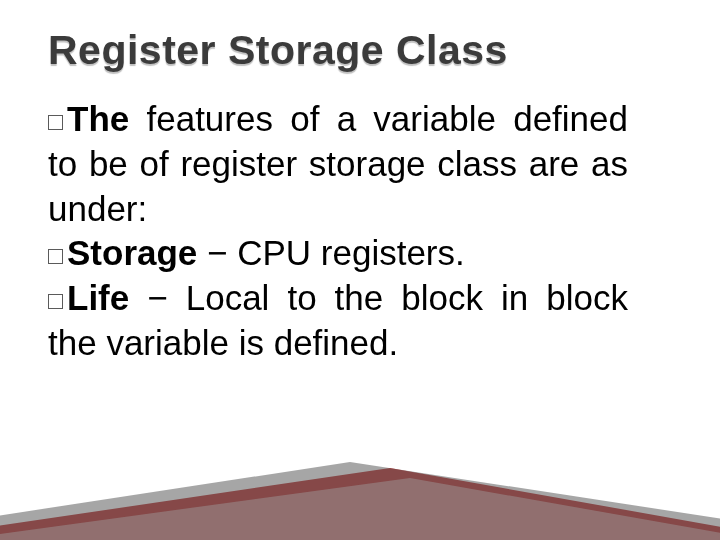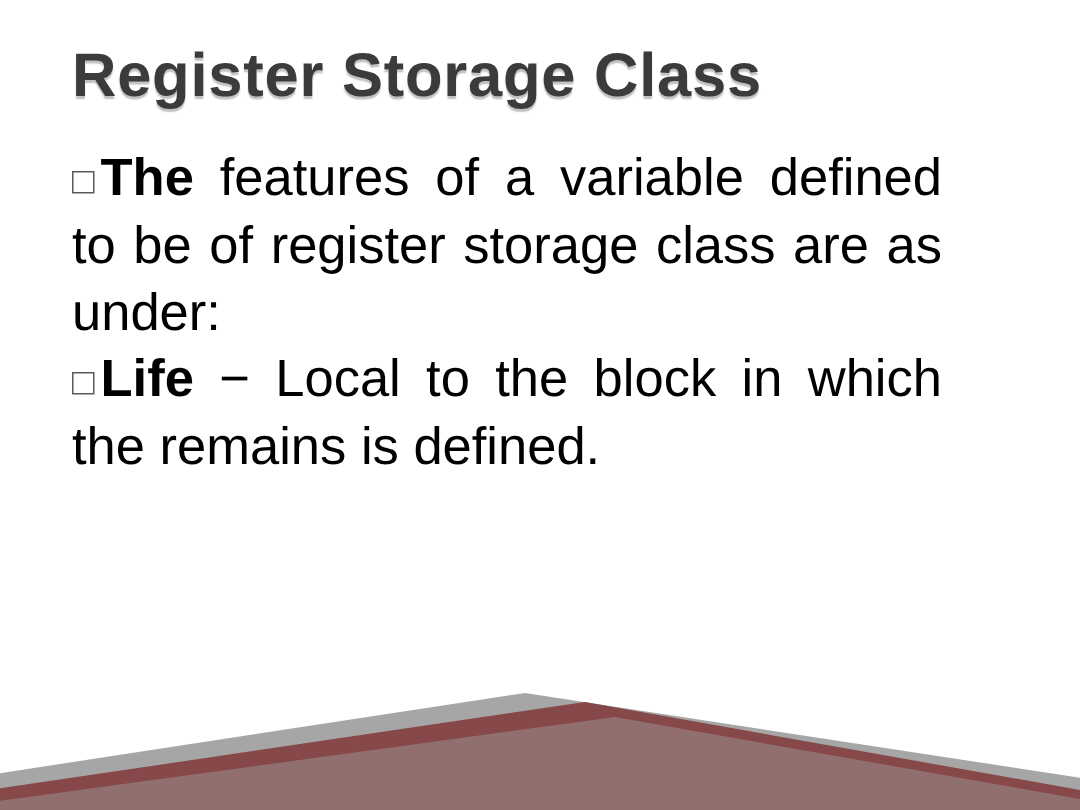--- a/index.html
+++ b/index.html
@@ -69,24 +69,27 @@
 <div class="slide">
 
   <h1 class="title">Register Storage Class</h1>
 
   <div class="body">
 
     <div class="item">
       <span class="lead-box"></span><span class="bold">The</span><span> features of a variable defined to be of register storage class are as under:</span>
     </div>
 
+    <div class="item">
+      <span class="lead-box"></span><span class="bold">Storage</span><span> − CPU registers.</span>
+    </div>
 
 
     <div class="item">
-      <span class="lead-box"></span><span class="bold">Life</span><span> − Local to the block in which the remains is defined.</span>
+      <span class="lead-box"></span><span class="bold">Life</span><span> − Local to the block in block the variable is defined.</span>
     </div>
 
 
   </div>
 
   <svg class="wedge" viewBox="0 0 780 90" preserveAspectRatio="none">
     <polygon points="0,70 420,8 780,72 780,90 0,90" fill="#b01818" opacity="0.9"></polygon>
     <polygon points="0,60 380,2 760,60 760,90 0,90" fill="#5c5c5c" opacity="0.55"></polygon>
     <polygon points="0,78 440,18 780,78 780,90 0,90" fill="#a0a0a0" opacity="0.45"></polygon>
   </svg>

